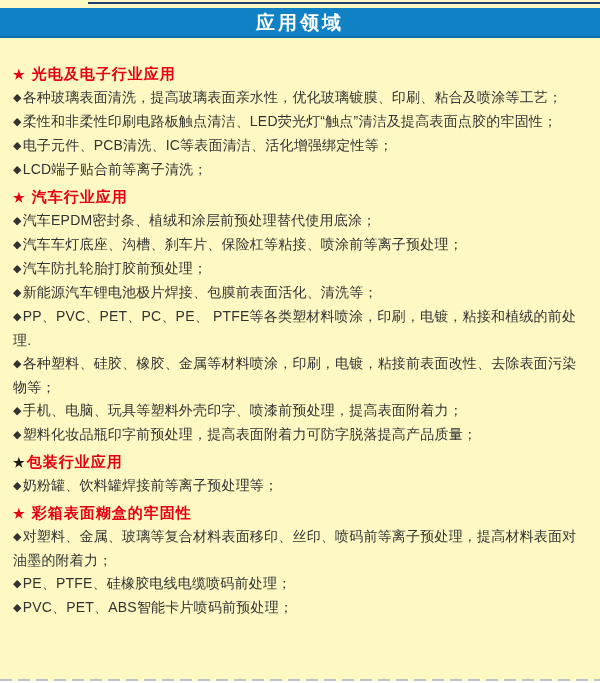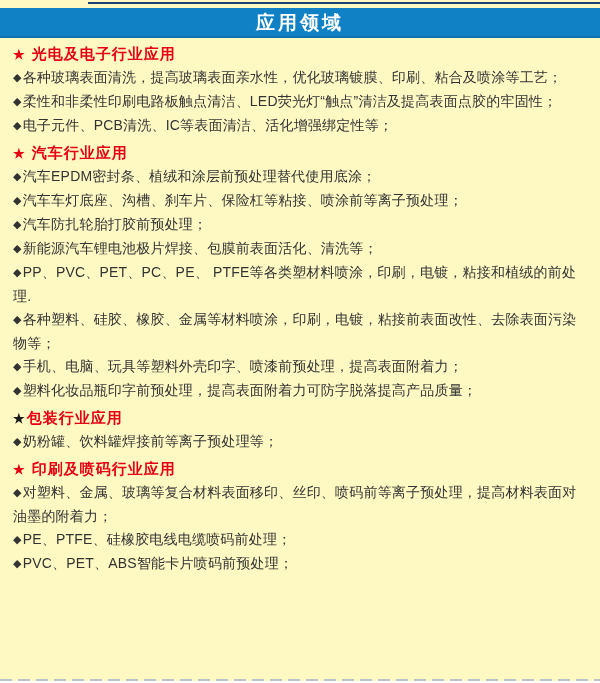--- a/index.html
+++ b/index.html
@@ -16,21 +16,21 @@
   .header-bar{
     position:absolute;top:8px;left:0;width:600px;height:30px;
     display:flex;align-items:center;justify-content:center;
     box-shadow:inset 0 -2px 0 rgba(0,0,0,0.12);
   }
   .header-title{
     color:#ffffff;font-size:19px;font-weight:bold;letter-spacing:3px;
   }
   .content{
     position:absolute;top:38px;left:0;right:0;
-    padding:1px 12px 0 13px;
+    padding:21px 12px 0 13px;
   }
   .heading{
     margin:3px 0 0 0;
     font-size:15px;line-height:23px;font-weight:bold;
     letter-spacing:1px;
   }
   .star{display:inline-block;font-size:13px;}
   .star.spaced{margin-right:6px;}
   .star.tight{margin-right:1px;}
   .bullet{
@@ -58,39 +58,40 @@
   <div class="top-line" style="background: rgb(29, 63, 114);"></div>
   <div class="header-bar" style="background: rgb(16, 129, 197);">
     <span class="header-title">应用领域</span>
   </div>
   <div class="content" id="content">
       <div class="section">
         <h3 class="heading"><span class="star spaced" style="color: rgb(230, 0, 18);">★</span><span style="color: rgb(230, 0, 18);">光电及电子行业应用</span></h3>
         <p class="bullet" style="color: rgb(51, 51, 51);"><span class="diamond">◆</span><span>各种玻璃表面清洗，提高玻璃表面亲水性，优化玻璃镀膜、印刷、粘合及喷涂等工艺；</span></p>
         <p class="bullet" style="color: rgb(51, 51, 51);"><span class="diamond">◆</span><span>柔性和非柔性印刷电路板触点清洁、LED荧光灯“触点”清洁及提高表面点胶的牢固性；</span></p>
         <p class="bullet" style="color: rgb(51, 51, 51);"><span class="diamond">◆</span><span>电子元件、PCB清洗、IC等表面清洁、活化增强绑定性等；</span></p>
+        <p class="bullet" style="color: rgb(51, 51, 51);"><span class="diamond">◆</span><span>LCD端子贴合前等离子清洗；</span></p>
       </div>
       <div class="section">
         <h3 class="heading"><span class="star spaced" style="color: rgb(230, 0, 18);">★</span><span style="color: rgb(230, 0, 18);">汽车行业应用</span></h3>
         <p class="bullet" style="color: rgb(51, 51, 51);"><span class="diamond">◆</span><span>汽车EPDM密封条、植绒和涂层前预处理替代使用底涂；</span></p>
         <p class="bullet" style="color: rgb(51, 51, 51);"><span class="diamond">◆</span><span>汽车车灯底座、沟槽、刹车片、保险杠等粘接、喷涂前等离子预处理；</span></p>
         <p class="bullet" style="color: rgb(51, 51, 51);"><span class="diamond">◆</span><span>汽车防扎轮胎打胶前预处理；</span></p>
         <p class="bullet" style="color: rgb(51, 51, 51);"><span class="diamond">◆</span><span>新能源汽车锂电池极片焊接、包膜前表面活化、清洗等；</span></p>
       </div>
       <div class="section">
         <p class="bullet" style="color: rgb(51, 51, 51);"><span class="diamond">◆</span><span>PP、PVC、PET、PC、PE、 PTFE等各类塑材料喷涂，印刷，电镀，粘接和植绒的前处理.</span></p>
         <p class="bullet" style="color: rgb(51, 51, 51);"><span class="diamond">◆</span><span>各种塑料、硅胶、橡胶、金属等材料喷涂，印刷，电镀，粘接前表面改性、去除表面污染物等；</span></p>
         <p class="bullet" style="color: rgb(51, 51, 51);"><span class="diamond">◆</span><span>手机、电脑、玩具等塑料外壳印字、喷漆前预处理，提高表面附着力；</span></p>
         <p class="bullet" style="color: rgb(51, 51, 51);"><span class="diamond">◆</span><span>塑料化妆品瓶印字前预处理，提高表面附着力可防字脱落提高产品质量；</span></p>
       </div>
       <div class="section">
         <h3 class="heading"><span class="star tight" style="color: rgb(26, 26, 26);">★</span><span style="color: rgb(230, 0, 18);">包装行业应用</span></h3>
         <p class="bullet" style="color: rgb(51, 51, 51);"><span class="diamond">◆</span><span>奶粉罐、饮料罐焊接前等离子预处理等；</span></p>
       </div>
       <div class="section">
-        <h3 class="heading"><span class="star spaced" style="color: rgb(230, 0, 18);">★</span><span style="color: rgb(230, 0, 18);">印刷及喷码行业应用</span></h3>
+        <h3 class="heading"><span class="star spaced" style="color: rgb(230, 0, 18);">★</span><span style="color: rgb(230, 0, 18);">彩箱表面糊盒的牢固性</span></h3>
         <p class="bullet" style="color: rgb(51, 51, 51);"><span class="diamond">◆</span><span>对塑料、金属、玻璃等复合材料表面移印、丝印、喷码前等离子预处理，提高材料表面对油墨的附着力；</span></p>
         <p class="bullet" style="color: rgb(51, 51, 51);"><span class="diamond">◆</span><span>PE、PTFE、硅橡胶电线电缆喷码前处理；</span></p>
         <p class="bullet" style="color: rgb(51, 51, 51);"><span class="diamond">◆</span><span>PVC、PET、ABS智能卡片喷码前预处理；</span></p>
       </div>
     </div>
   <div class="bottom-line"></div>
 </div>
 
 </body></html>

